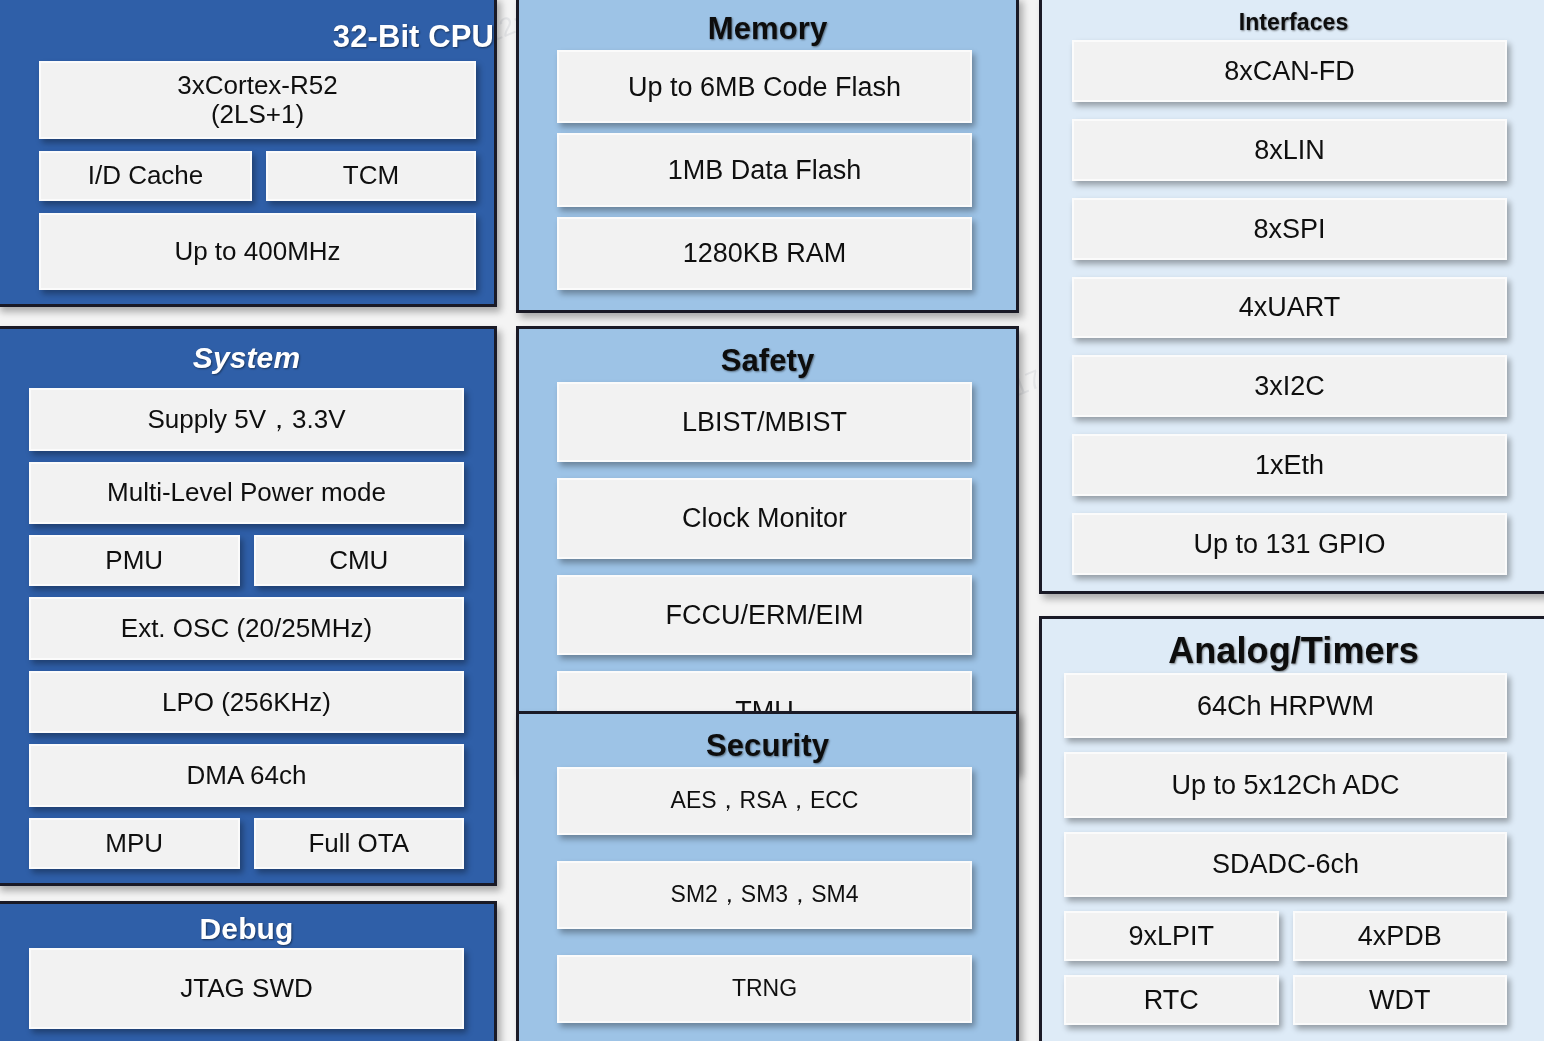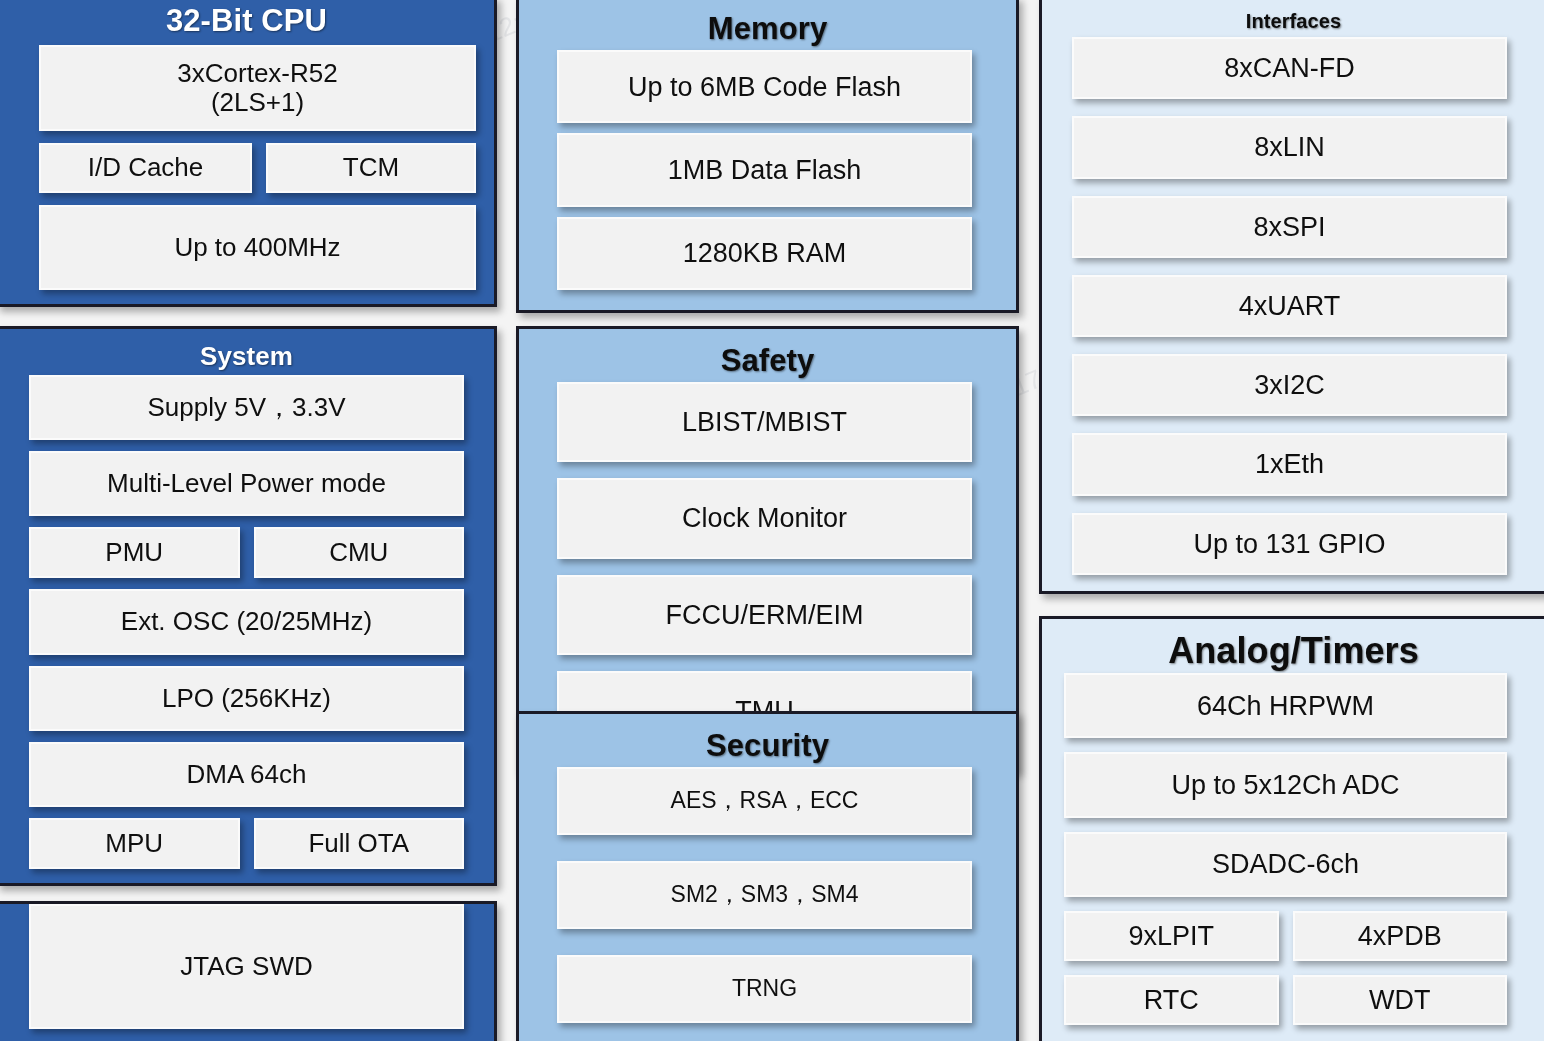--- a/index.html
+++ b/index.html
@@ -78,49 +78,49 @@
   #panel-debug      { left: -4px;   top: 901px; width: 501px;  height: 143px; }
 
   #panel-memory     { left: 516px;  top: -4px;  width: 503px;  height: 317px; }
   #panel-safety     { left: 516px;  top: 326px; width: 503px;  height: 446px; }
   #panel-security   { left: 516px;  top: 711px; width: 503px;  height: 333px; }
 
   #panel-interfaces { left: 1039px; top: -4px;  width: 509px;  height: 598px; }
   #panel-analog     { left: 1039px; top: 616px; width: 509px;  height: 428px; }
 
   
-  #panel-cpu .panel-title        { font-size: 31px; padding: 6px 0 9px; }
+  #panel-cpu .panel-title        { font-size: 31px; padding: 22px 0 9px; text-align: right; }
   #panel-cpu .panel-body         { padding: 0 18px 14px 40px; gap: 12px; }
   #panel-cpu .tile               { font-size: 26px; }
   #panel-cpu .t-core             { height: 96px; }
   #panel-cpu .r-2col             { height: 50px; }
   #panel-cpu .t-freq             { height: 51px; }
   #panel-cpu .r-2col .t-cache    { flex: 0 0 213px; }
 
-  #panel-system .panel-title     { font-size: 26px; padding: 14px 0 6px; }
+  #panel-system .panel-title     { font-size: 30px; padding: 14px 0 15px; font-style: italic; }
   #panel-system .panel-body      { padding: 0 30px 14px 30px; gap: 11px; }
   #panel-system .tile            { font-size: 26px; height: 51px; }
 
   #panel-debug .panel-title      { font-size: 30px; padding: 10px 0 4px; }
   #panel-debug .panel-body       { padding: 0 30px 12px 30px; }
   #panel-debug .tile             { font-size: 26px; height: 48px; }
 
   #panel-memory .panel-title     { font-size: 31px; padding: 14px 0 6px; }
   #panel-memory .panel-body      { padding: 0 44px 20px 38px; gap: 10px; }
   #panel-memory .tile            { font-size: 27px; height: 52px; }
 
   #panel-safety .panel-title     { font-size: 31px; padding: 16px 0 6px; }
   #panel-safety .panel-body      { padding: 0 44px 18px 38px; gap: 16px; }
   #panel-safety .tile            { font-size: 27px; height: 51px; }
 
   #panel-security .panel-title   { font-size: 31px; padding: 16px 0 6px; }
   #panel-security .panel-body    { padding: 0 44px 18px 38px; gap: 26px; }
   #panel-security .tile          { font-size: 23px; height: 52px; }
 
-  #panel-interfaces .panel-title { font-size: 20px; padding: 12px 0 6px; }
+  #panel-interfaces .panel-title { font-size: 23px; padding: 12px 0 6px; }
   #panel-interfaces .panel-body  { padding: 0 38px 16px 30px; gap: 17px; }
   #panel-interfaces .tile        { font-size: 27px; height: 47px; }
 
   #panel-analog .panel-title     { font-size: 36px; padding: 14px 0 4px; }
   #panel-analog .panel-body      { padding: 0 38px 16px 22px; gap: 14px; }
   #panel-analog .tile            { font-size: 27px; height: 50px; }
   #panel-analog .row .tile       { flex: 1 1 0; }
 
   
   .watermark {
@@ -168,20 +168,21 @@
       <div class="tile">LPO (256KHz)</div>
       <div class="tile">DMA 64ch</div>
       <div class="row">
         <div class="tile">MPU</div>
         <div class="tile">Full OTA</div>
       </div>
     </div>
   </div>
 
   <div class="panel dark" id="panel-debug">
+    <div class="panel-title">Debug</div>
     <div class="panel-body">
       <div class="tile">JTAG SWD</div>
     </div>
   </div>
 
   <div class="panel mid" id="panel-memory">
     <div class="panel-title">Memory</div>
     <div class="panel-body">
       <div class="tile">Up to 6MB Code Flash</div>
       <div class="tile">1MB Data Flash</div>

